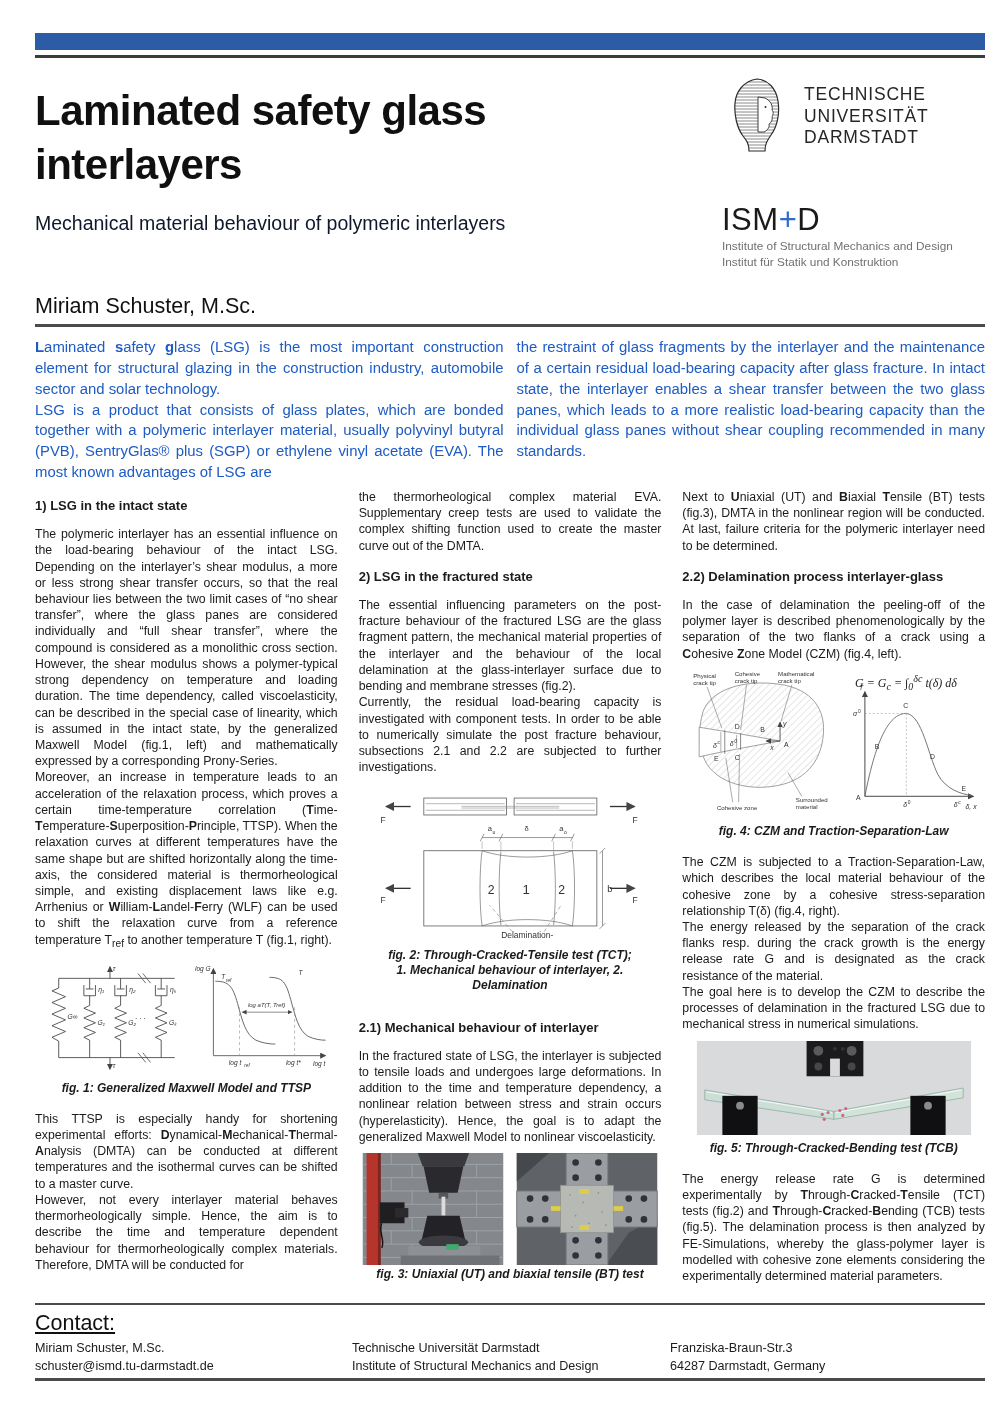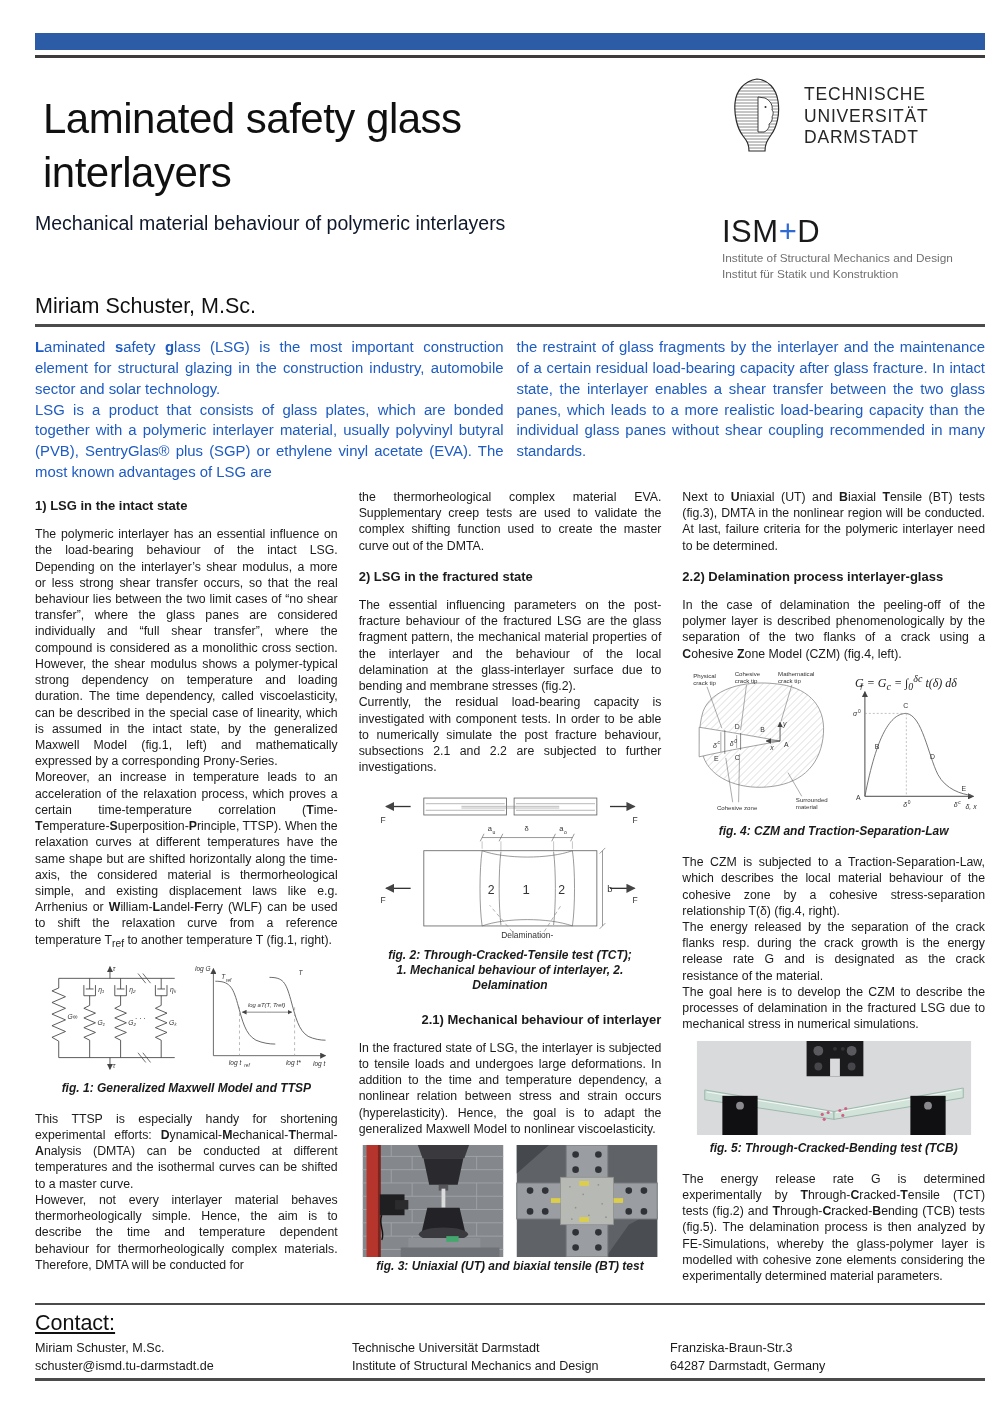--- a/index.html
+++ b/index.html
@@ -1,41 +1,41 @@
 <!DOCTYPE html>
 <html style="--bar_blue: #2d5ca6; --intro_blue: #1e5bc4; --plus_blue: #2f6bd3;"><head>
 <meta charset="utf-8">
 <style>
   html,body{margin:0;padding:0;}
   body{width:1000px;height:1414px;position:relative;background:#ffffff;
        font-family:"Liberation Sans",sans-serif;color:#1b1b1b;overflow:hidden;}
   .topbar{position:absolute;left:35px;top:33px;width:950px;height:17px;background:var(--bar_blue,#2d5ca6);}
   .topline{position:absolute;left:35px;top:55px;width:950px;height:2.5px;background:#3c3c3c;}
   .title{position:absolute;left:35px;top:84px;width:480px;font-size:42px;line-height:1.28;
-         font-weight:400;color:#101010;letter-spacing:-0.5px;margin:8px;}
+         font-weight:700;color:#101010;letter-spacing:-0.5px;margin:0;}
   .subtitle{position:absolute;left:35px;top:212px;font-size:19.5px;color:#0f172a;}
   .logo{position:absolute;left:731px;top:76px;display:flex;gap:21px;}
   .athena{width:52px;height:84px;}
   .tu-name{font-size:17.5px;line-height:21.5px;color:#262626;letter-spacing:0.8px;padding-top:8px;}
   .ismd{position:absolute;left:722px;top:202px;}
-  .ismd-acronym{font-size:31px;color:#1a1a1a;letter-spacing:0.5px;margin-top:12px;}
+  .ismd-acronym{font-size:31px;color:#1a1a1a;letter-spacing:0.5px;}
   .plus{color:var(--plus_blue,#2f6bd3);}
   .inst{font-size:11.8px;color:#707070;line-height:16px;}
   .inst:first-of-type{margin-top:7px;}
   .author{position:absolute;left:35px;top:294px;font-size:21.5px;color:#101010;}
   .author-rule{position:absolute;left:35px;top:324px;width:950px;height:3px;background:#4b4b4b;}
   .intro{position:absolute;left:35px;top:337px;width:950px;display:grid;
          grid-template-columns:1fr 1fr;column-gap:13px;font-size:14.9px;line-height:1.4;
          text-align:justify;color:var(--intro_blue,#1e5bc4);}
   .main{position:absolute;left:35px;top:489px;width:950px;display:grid;
         grid-template-columns:1fr 1fr 1fr;column-gap:21px;font-size:12.3px;line-height:1.32;
         text-align:justify;color:#1b1b1b;}
   .col h3{font-size:13px;margin:8px 0 12px;text-align:left;}
   .col h3.mid{margin:14px 0 12px;}
-  .col h3.mid2{margin:18px 0 12px;text-align:right;}
+  .col h3.mid2{margin:26px 0 12px;}
   .col p{margin:0;}
   .mt16{margin-top:15px !important;}
   figure{margin:8px 0 2px;padding:0;text-align:center;}
   .cap{font-size:12px;font-style:italic;text-align:center;color:#1b1b1b;line-height:1.25;font-weight:bold;}
   .cap.left{text-align:center;}
   svg text{font-family:"Liberation Sans",sans-serif;}
   .fig4wrap{position:relative;}
   .eq{position:absolute;top:2px;right:0;width:130px;font-family:"Liberation Serif",serif;
       font-size:12px;font-style:italic;color:#222;text-align:left;}
   .fline1{position:absolute;left:35px;top:1303px;width:950px;height:2px;background:#4b4b4b;}

